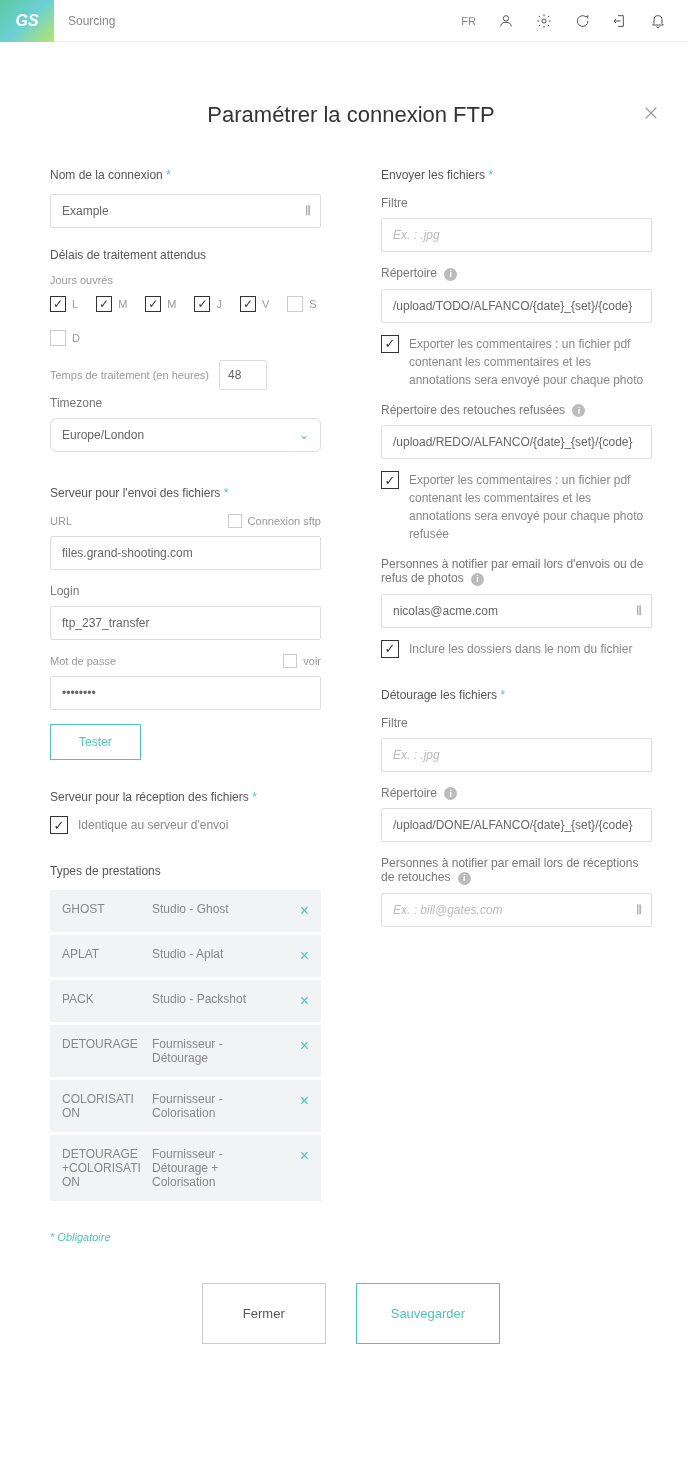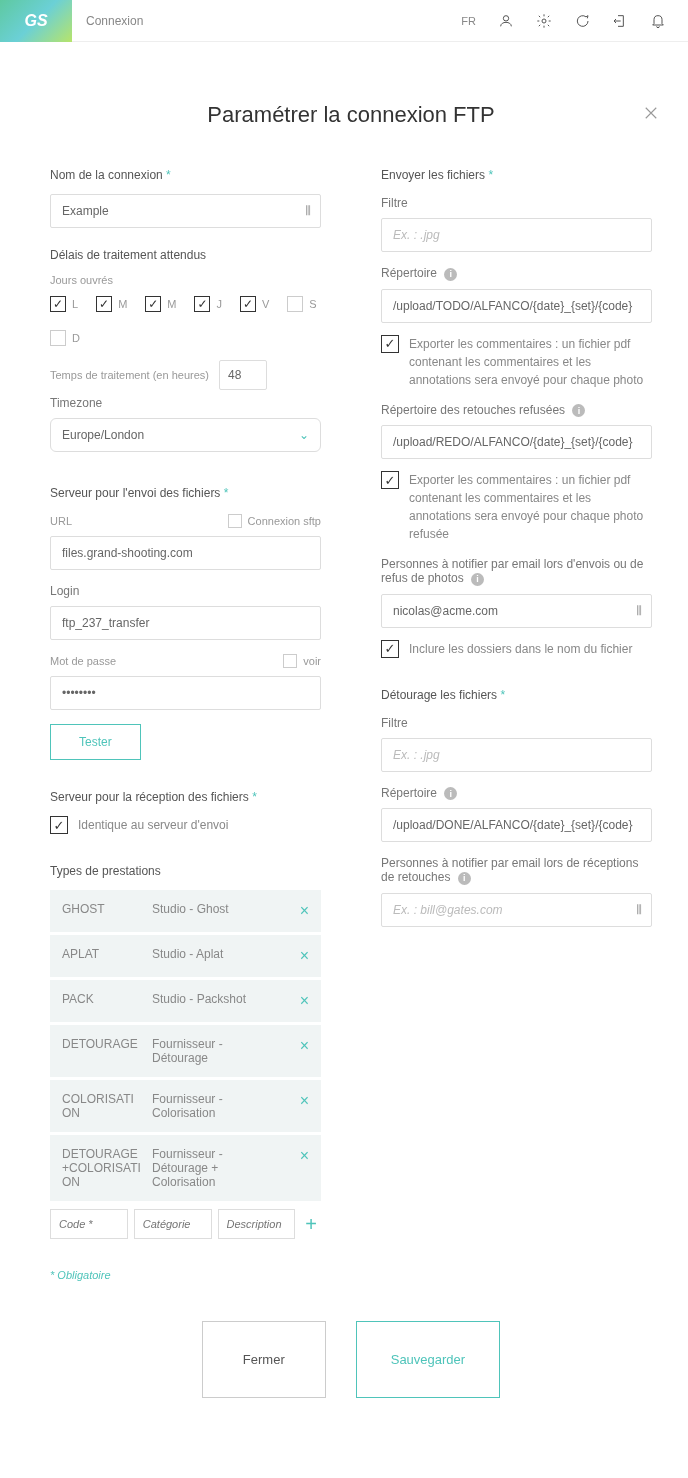--- a/index.html
+++ b/index.html
@@ -1,18 +1,18 @@
 <!DOCTYPE html>
 <html><head>
 <meta charset="utf-8">
 <style>
 * { box-sizing: border-box; margin: 0; padding: 0; }
 body { font-family: -apple-system, BlinkMacSystemFont, "Segoe UI", sans-serif; font-size: 13px; color: #555; background: #fff; width: 688px; }
 .topbar { display: flex; align-items: center; height: 42px; border-bottom: 1px solid #eee; }
-.logo { width: 72px; height: 42px; background: linear-gradient(135deg, #5ec9a0, #6bd0d6, #b7e46a); display: flex; align-items: center; justify-content: center; color: #fff; font-weight: bold; font-style: italic; font-size: 16px; }
+.logo { width: 54px; height: 42px; background: linear-gradient(135deg, #5ec9a0, #6bd0d6, #b7e46a); display: flex; align-items: center; justify-content: center; color: #fff; font-weight: bold; font-style: italic; font-size: 16px; }
 .nav-item { padding: 0 14px; font-size: 12px; color: #888; }
 .topbar-right { margin-left: auto; display: flex; align-items: center; gap: 22px; padding-right: 22px; color: #666; }
 .topbar-right .lang { font-size: 11px; color: #888; }
 .icon-svg { width: 16px; height: 16px; stroke: #555; fill: none; stroke-width: 1.5; }
 .close-x { position: absolute; right: 28px; top: 62px; cursor: pointer; }
 .container { position: relative; padding: 60px 36px 40px; margin-left: 14px; }
 .title { text-align: center; font-size: 22px; font-weight: 400; color: #333; margin-bottom: 40px; }
 .cols { display: flex; gap: 60px; }
 .col { flex: 1; min-width: 0; }
 .section-label { font-size: 12px; color: #555; margin-bottom: 12px; font-weight: 500; }
@@ -41,30 +41,30 @@
 .prest-row { display: flex; background: #f0f4f4; padding: 12px; margin-bottom: 3px; gap: 10px; font-size: 12px; color: #888; }
 .prest-row .c1 { width: 80px; word-break: break-word; }
 .prest-row .c2 { flex: 1; word-break: break-word; }
 .prest-row .c3 { width: 20px; color: #4fc4ba; font-size: 16px; cursor: pointer; text-align: right; }
 .add-row { display: flex; gap: 6px; margin-top: 8px; align-items: center; }
 .add-row input { flex: 1; min-width: 0; border: 1px solid #ddd; padding: 8px; font-size: 11px; font-style: italic; color: #999; }
 .add-row .plus { color: #4fc4ba; font-size: 20px; cursor: pointer; padding: 0 4px; }
 .oblig { color: #4fc4ba; font-size: 11px; font-style: italic; margin-top: 30px; }
 .footer { display: flex; justify-content: center; gap: 30px; margin-top: 40px; }
 .btn-close { border: 1px solid #ccc; background: #fff; color: #555; padding: 14px 40px; font-size: 13px; cursor: pointer; }
-.btn-save { border: 1px solid #4fc4ba; background: #fff; color: #4fc4ba; padding: 30px 34px; font-size: 13px; cursor: pointer; }
+.btn-save { border: 1px solid #4fc4ba; background: #fff; color: #4fc4ba; padding: 22px 34px; font-size: 13px; cursor: pointer; }
 .mt20 { margin-top: 20px; }
 .light-chk { width: 14px; height: 14px; border: 1px solid #ccc; display: inline-block; }
 </style>
 </head>
 <body>
 
 <div class="topbar">
   <div class="logo">GS</div>
-  <div class="nav-item">Connexion</div>
+  <div class="nav-item">Sourcing</div>
   <div class="topbar-right">
     <span class="lang">FR</span>
     <svg class="icon-svg" viewBox="0 0 24 24">
         <circle cx="12" cy="8" r="4"></circle>
         <path d="M4 20c0-4 4-6 8-6s8 2 8 6"></path>
       </svg>
     <svg class="icon-svg" viewBox="0 0 24 24">
         <circle cx="12" cy="12" r="3"></circle>
         <path d="M12 2v3M12 19v3M4.2 4.2l2.1 2.1M17.7 17.7l2.1 2.1M2 12h3M19 12h3M4.2 19.8l2.1-2.1M17.7 6.3l2.1-2.1"></path>
       </svg>
@@ -197,26 +197,20 @@
             <div class="c1">COLORISATION</div>
             <div class="c2">Fournisseur - Colorisation</div>
             <div class="c3">×</div>
           </div>
         <div class="prest-row">
             <div class="c1">DETOURAGE+COLORISATION</div>
             <div class="c2">Fournisseur - Détourage + Colorisation</div>
             <div class="c3">×</div>
           </div>
       </div>
-      <div class="add-row">
-        <input placeholder="Code *" style="">
-        <input placeholder="Catégorie" style="">
-        <input placeholder="Description" style="">
-        <span class="plus">+</span>
-      </div>
 
       <div class="oblig">* Obligatoire</div>
     </div>
 
     <div class="col">
       <div class="section-label"><span>Envoyer les fichiers</span> <span class="req">*</span></div>
 
       <div class="field-label">Filtre</div>
       <input class="input" placeholder="Ex. : .jpg" style="">
 

